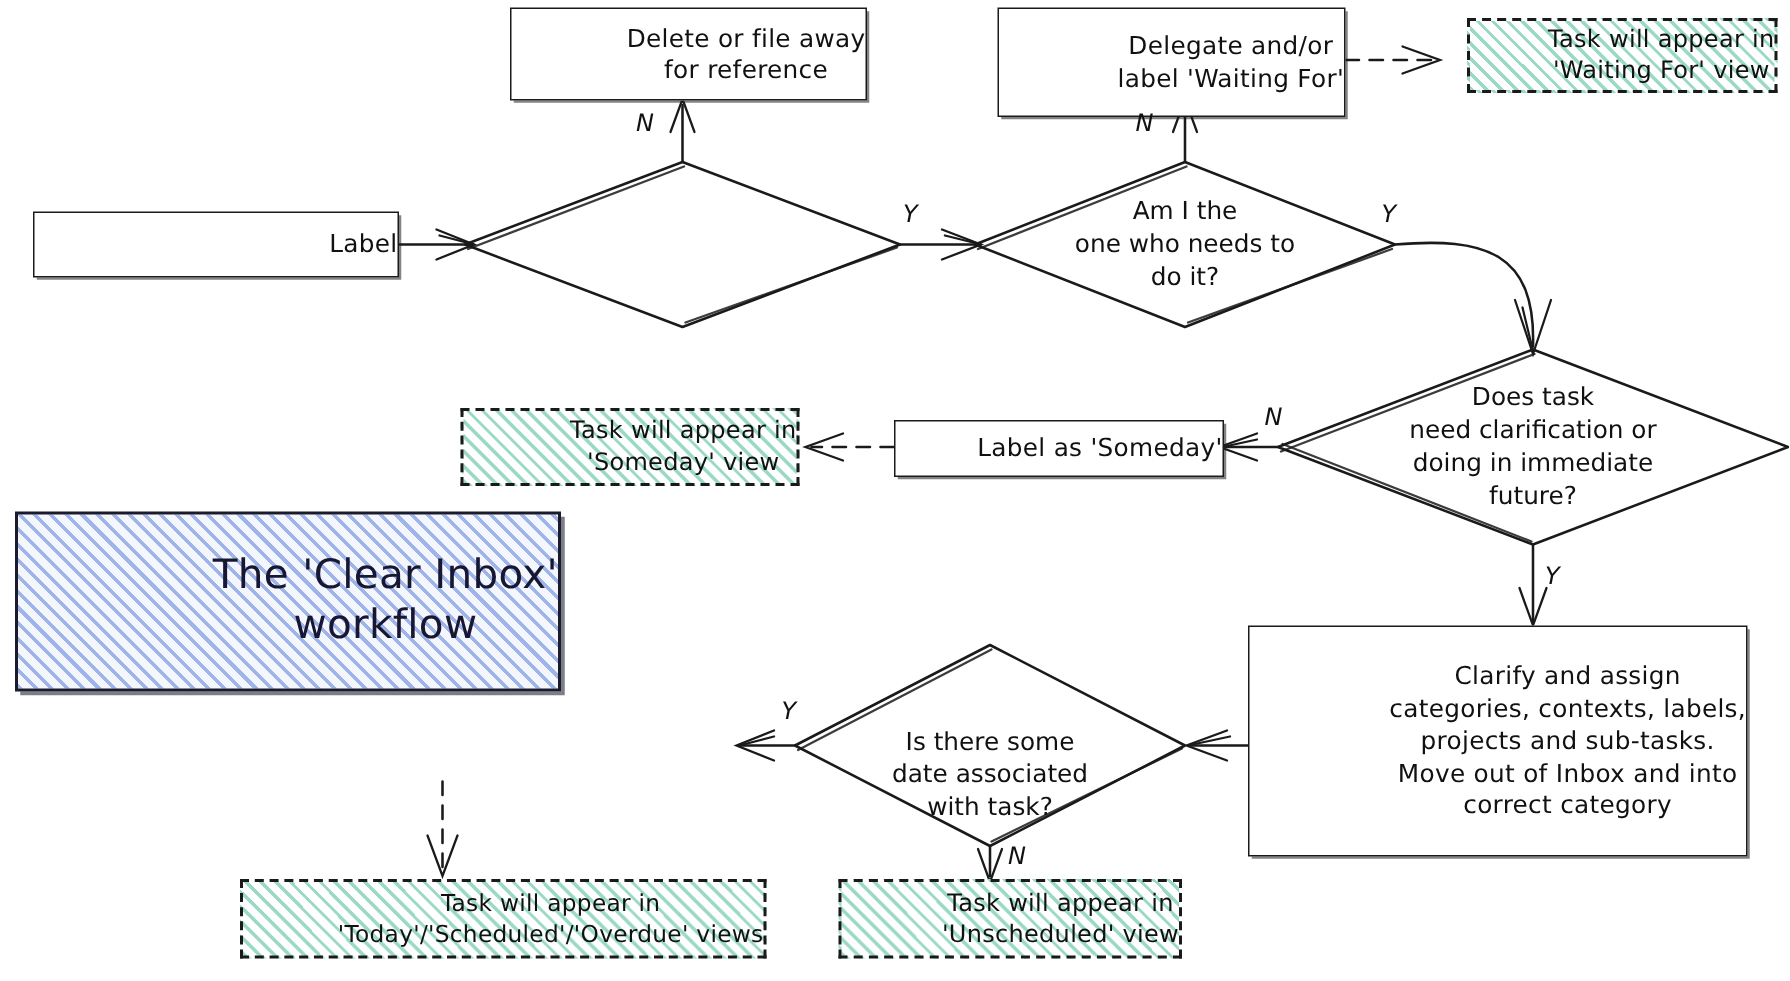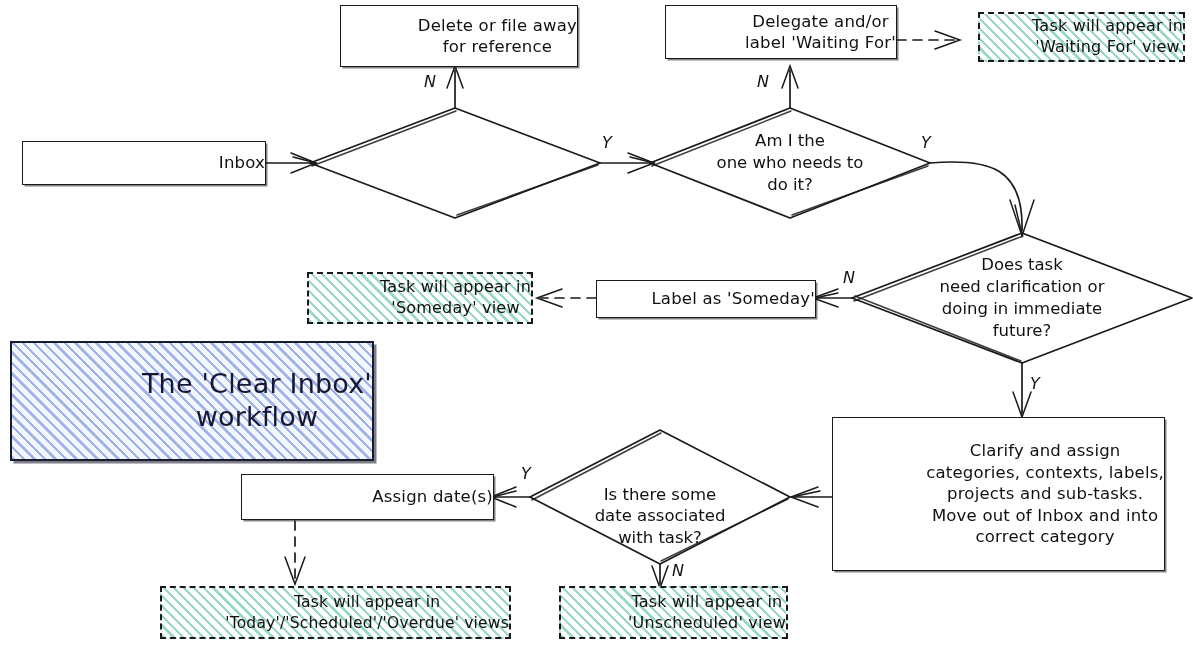--- a/index.html
+++ b/index.html
@@ -193,40 +193,37 @@
       <path class="stroke2" d="M285,557 L295,584 L305,557"></path>
     </g>
 
     <g>
       <path class="stroke" d="M660,564 L660,584"></path>
       <path class="stroke2" d="M652,566 L660,588 L668,566"></path>
     </g>
   </svg>
 
   <div class="node box" style="left:22px; top:141px; width:244px; height:44px;">
-    <span>Inbox</span>
+    <span>Label</span>
   </div>
 
   <div class="node box" style="left:340px; top:5px; width:238px; height:62px;">
     <span>Delete or file away
 for reference</span>
   </div>
 
-  <div class="node box" style="left:665px; top:5px; width:232px; height:54px;">
+  <div class="node box" style="left:665px; top:5px; width:232px; height:73px;">
     <span>Delegate and/or
 label 'Waiting For'</span>
   </div>
 
   <div class="node box" style="left:596px; top:280px; width:220px; height:38px;">
     <span>Label as 'Someday'</span>
   </div>
 
-  <div class="node box" style="left:241px; top:474px; width:253px; height:46px;">
-    <span>Assign date(s)</span>
-  </div>
 
   <div class="node box" style="left:832px; top:417px; width:333px; height:154px; font-size:16.5px;">
     <span>Clarify and assign
 categories, contexts, labels,
 projects and sub-tasks.
 Move out of Inbox and into
 correct category</span>
   </div>
 
   <div class="node note" style="left:978px; top:12px; width:207px; height:50px;">

